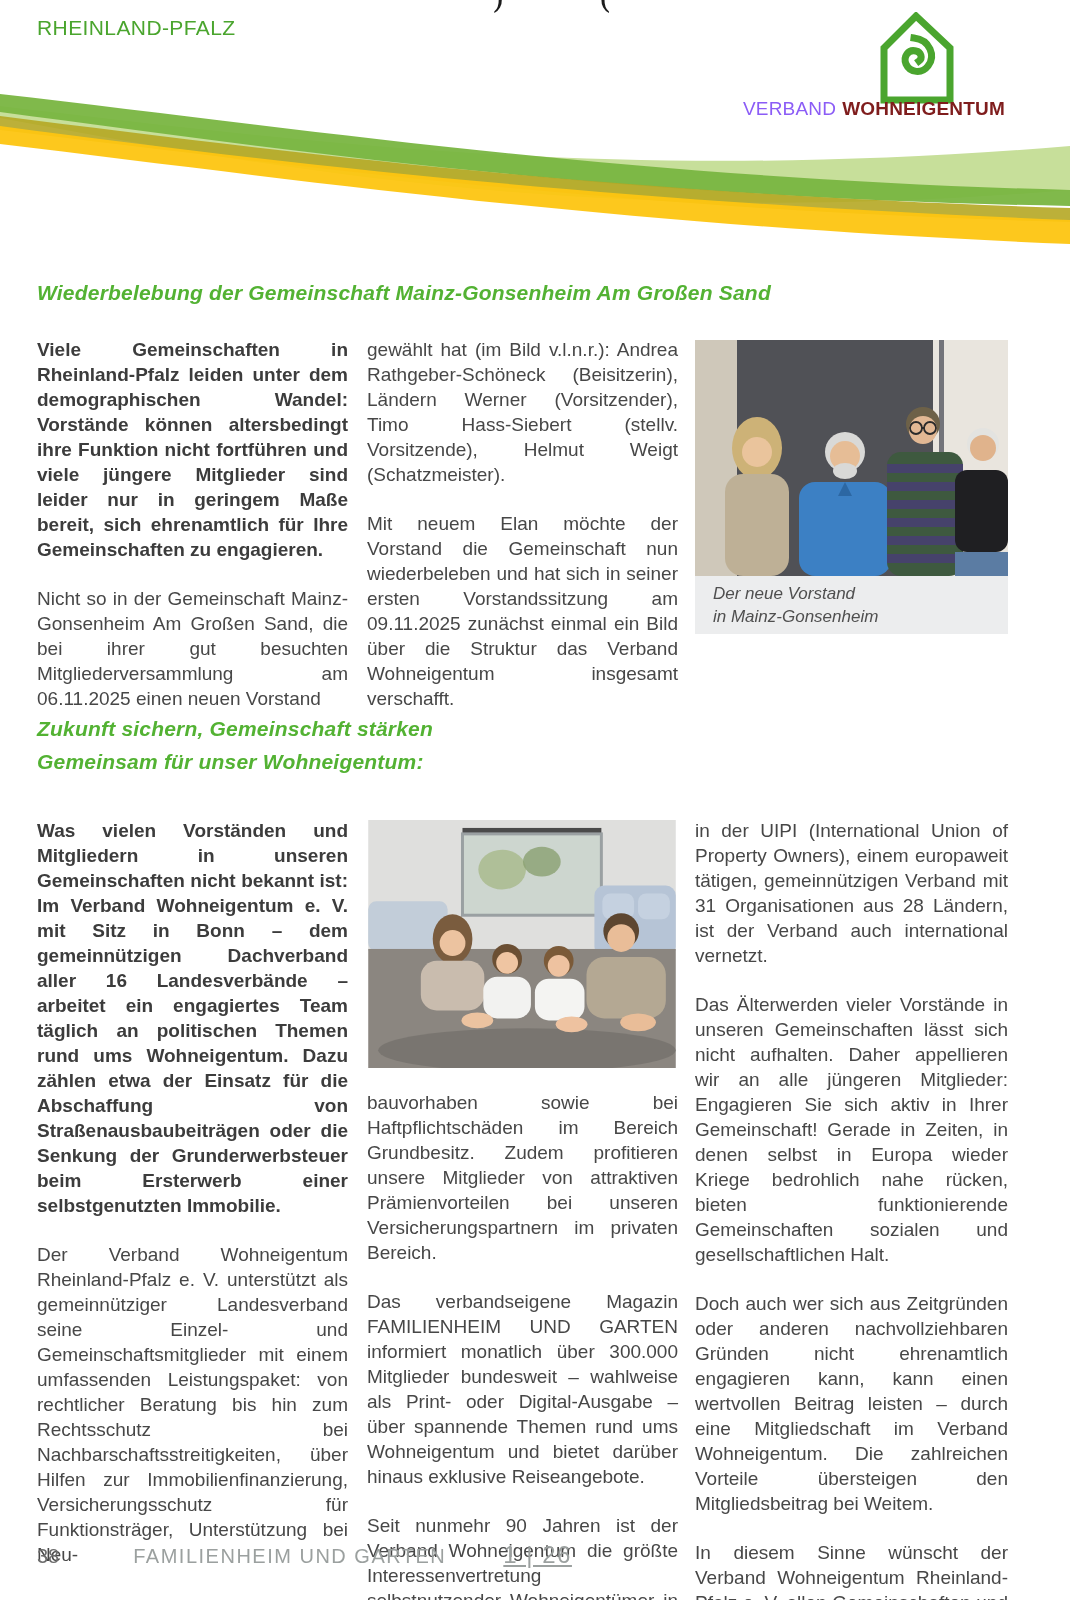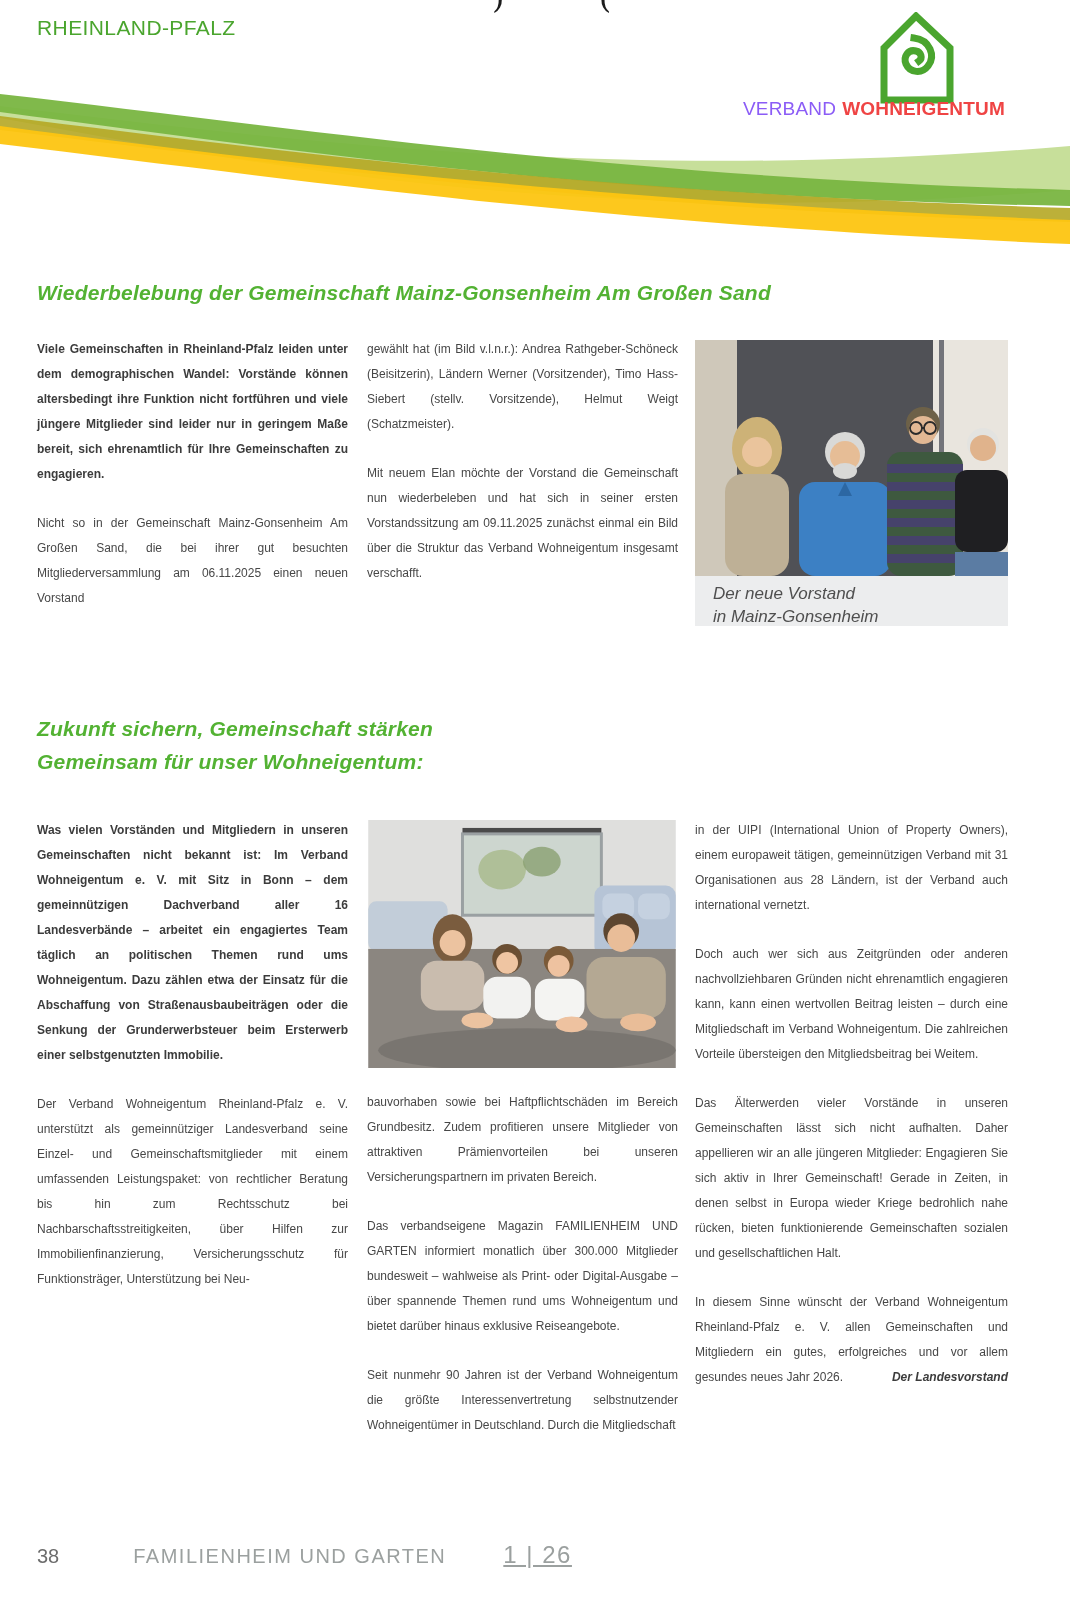--- a/index.html
+++ b/index.html
@@ -7,42 +7,42 @@
         font-family:"Liberation Sans", sans-serif;}
   
   .region-label{position:absolute;left:37px;top:16px;font-size:21px;font-weight:normal;
                 color:#4aa52e;letter-spacing:.4px;}
   .top-marks{position:absolute;left:492px;top:-22px;font-size:32px;color:#1c1c1c;
              letter-spacing:42px;font-family:"DejaVu Serif", serif;}
   .brand-logo{position:absolute;left:876px;top:12px;width:80px;height:92px;}
   .brand-text{position:absolute;top:98px;right:65px;font-size:19px;white-space:nowrap;
               letter-spacing:.2px;}
   .brand-text .gray{color:#8b5cf6;}
-  .brand-text .green{color:#ef4444;font-weight:bold;margin-left:6px;}
+  .brand-text .green{color:#7f1d1d;font-weight:bold;margin-left:6px;}
   .wave{position:absolute;left:0;top:86px;width:1070px;height:160px;}
   
   .a-title{position:absolute;font-size:21px;font-weight:bold;font-style:italic;
            color:#53b233;letter-spacing:.2px;}
   #a1-title{left:37px;top:281px;width:1000px;}
   #a2-title{left:37px;top:712px;width:760px;line-height:33px;}
   
   .col{position:absolute;width:311px;}
   #a1-col1{left:37px;top:337px;}
   #a1-col2{left:367px;top:337px;}
   #a2-col1{left:37px;top:818px;}
   #a2-col2{left:367px;top:818px;}
   #a2-col3{left:695px;top:818px;width:313px;}
-  p.body{font-size:12px;line-height:25px;color:#474747;text-align:justify;
+  p.body{font-size:19px;line-height:25px;color:#474747;text-align:justify;
          margin:0 0 24px 0;}
   p.lead{font-weight:bold;color:#3c3c3c;}
   .byline{float:right;font-style:italic;font-weight:bold;color:#3c3c3c;}
   
   .photo{position:absolute;display:block;}
   #a1-photo{left:695px;top:340px;width:313px;height:236px;}
-  .caption-box{position:absolute;left:695px;top:576px;width:313px;height:50px;
+  .caption-box{position:absolute;left:695px;top:576px;width:313px;height:58px;
                background:#ecedee;box-sizing:border-box;padding:6px 0 0 18px;
                font-style:italic;font-size:17px;color:#4f4f4f;line-height:23px;}
   .inline-photo{display:block;width:310px;height:248px;margin:2px 0 22px 0;}
   
   .footer{position:absolute;left:37px;top:1541px;display:flex;align-items:baseline;gap:38px;}
   .footer .pageno{font-size:20px;color:#6d6d6d;}
   .footer .mag{font-size:20px;color:#9ba09f;letter-spacing:1.5px;margin-left:36px;}
   .footer .issue{font-size:24px;color:#9ba09f;letter-spacing:1.5px;margin-left:19px;text-decoration:underline;}
 </style>
 </head>
@@ -172,22 +172,22 @@
       <ellipse cx="205" cy="206" rx="16" ry="8" fill="#eec2a0"></ellipse>
       <ellipse cx="272" cy="204" rx="18" ry="9" fill="#e9bd98"></ellipse>
     </svg>
     <p class="body">bauvorhaben sowie bei Haftpflichtschäden im Bereich Grundbesitz. Zudem profitieren unsere Mitglieder von attraktiven Prämienvorteilen bei unseren Versicherungspartnern im privaten Bereich.</p>
     <p class="body">Das verbandseigene Magazin FAMILIENHEIM UND GARTEN informiert monatlich über 300.000 Mitglieder bundesweit – wahlweise als Print- oder Digital-Ausgabe – über spannende Themen rund ums Wohneigentum und bietet darüber hinaus exklusive Reiseangebote.</p>
     <p class="body">Seit nunmehr 90 Jahren ist der Verband Wohneigentum die größte Interessenvertretung selbstnutzender Wohneigentümer in Deutschland. Durch die Mitgliedschaft</p>
   </div>
 
   <div id="a2-col3" class="col">
     <p class="body">in der UIPI (International Union of Property Owners), einem europaweit tätigen, gemeinnützigen Verband mit 31 Organisationen aus 28 Ländern, ist der Verband auch international vernetzt.</p>
+    <p class="body">Das Älterwerden vieler Vorstände in unseren Gemeinschaften lässt sich nicht aufhalten. Daher appellieren wir an alle jüngeren Mitglieder: Engagieren Sie sich aktiv in Ihrer Gemeinschaft! Gerade in Zeiten, in denen selbst in Europa wieder Kriege bedrohlich nahe rücken, bieten funktionierende Gemeinschaften sozialen und gesellschaftlichen Halt.</p>
     <p class="body">Doch auch wer sich aus Zeitgründen oder anderen nachvollziehbaren Gründen nicht ehrenamtlich engagieren kann, kann einen wertvollen Beitrag leisten – durch eine Mitgliedschaft im Verband Wohneigentum. Die zahlreichen Vorteile übersteigen den Mitgliedsbeitrag bei Weitem.</p>
-    <p class="body">Das Älterwerden vieler Vorstände in unseren Gemeinschaften lässt sich nicht aufhalten. Daher appellieren wir an alle jüngeren Mitglieder: Engagieren Sie sich aktiv in Ihrer Gemeinschaft! Gerade in Zeiten, in denen selbst in Europa wieder Kriege bedrohlich nahe rücken, bieten funktionierende Gemeinschaften sozialen und gesellschaftlichen Halt.</p>
     <p class="body"><span>In diesem Sinne wünscht der Verband Wohneigentum Rheinland-Pfalz e. V. allen Gemeinschaften und Mitgliedern ein gutes, erfolgreiches und vor allem gesundes neues Jahr 2026.</span> <span class="byline">Der Landesvorstand</span></p>
   </div>
 
   <div class="footer">
     <span class="pageno">38</span>
     <span class="mag">FAMILIENHEIM UND GARTEN</span>
     <span class="issue">1 | 26</span>
   </div>
 
 </div>

